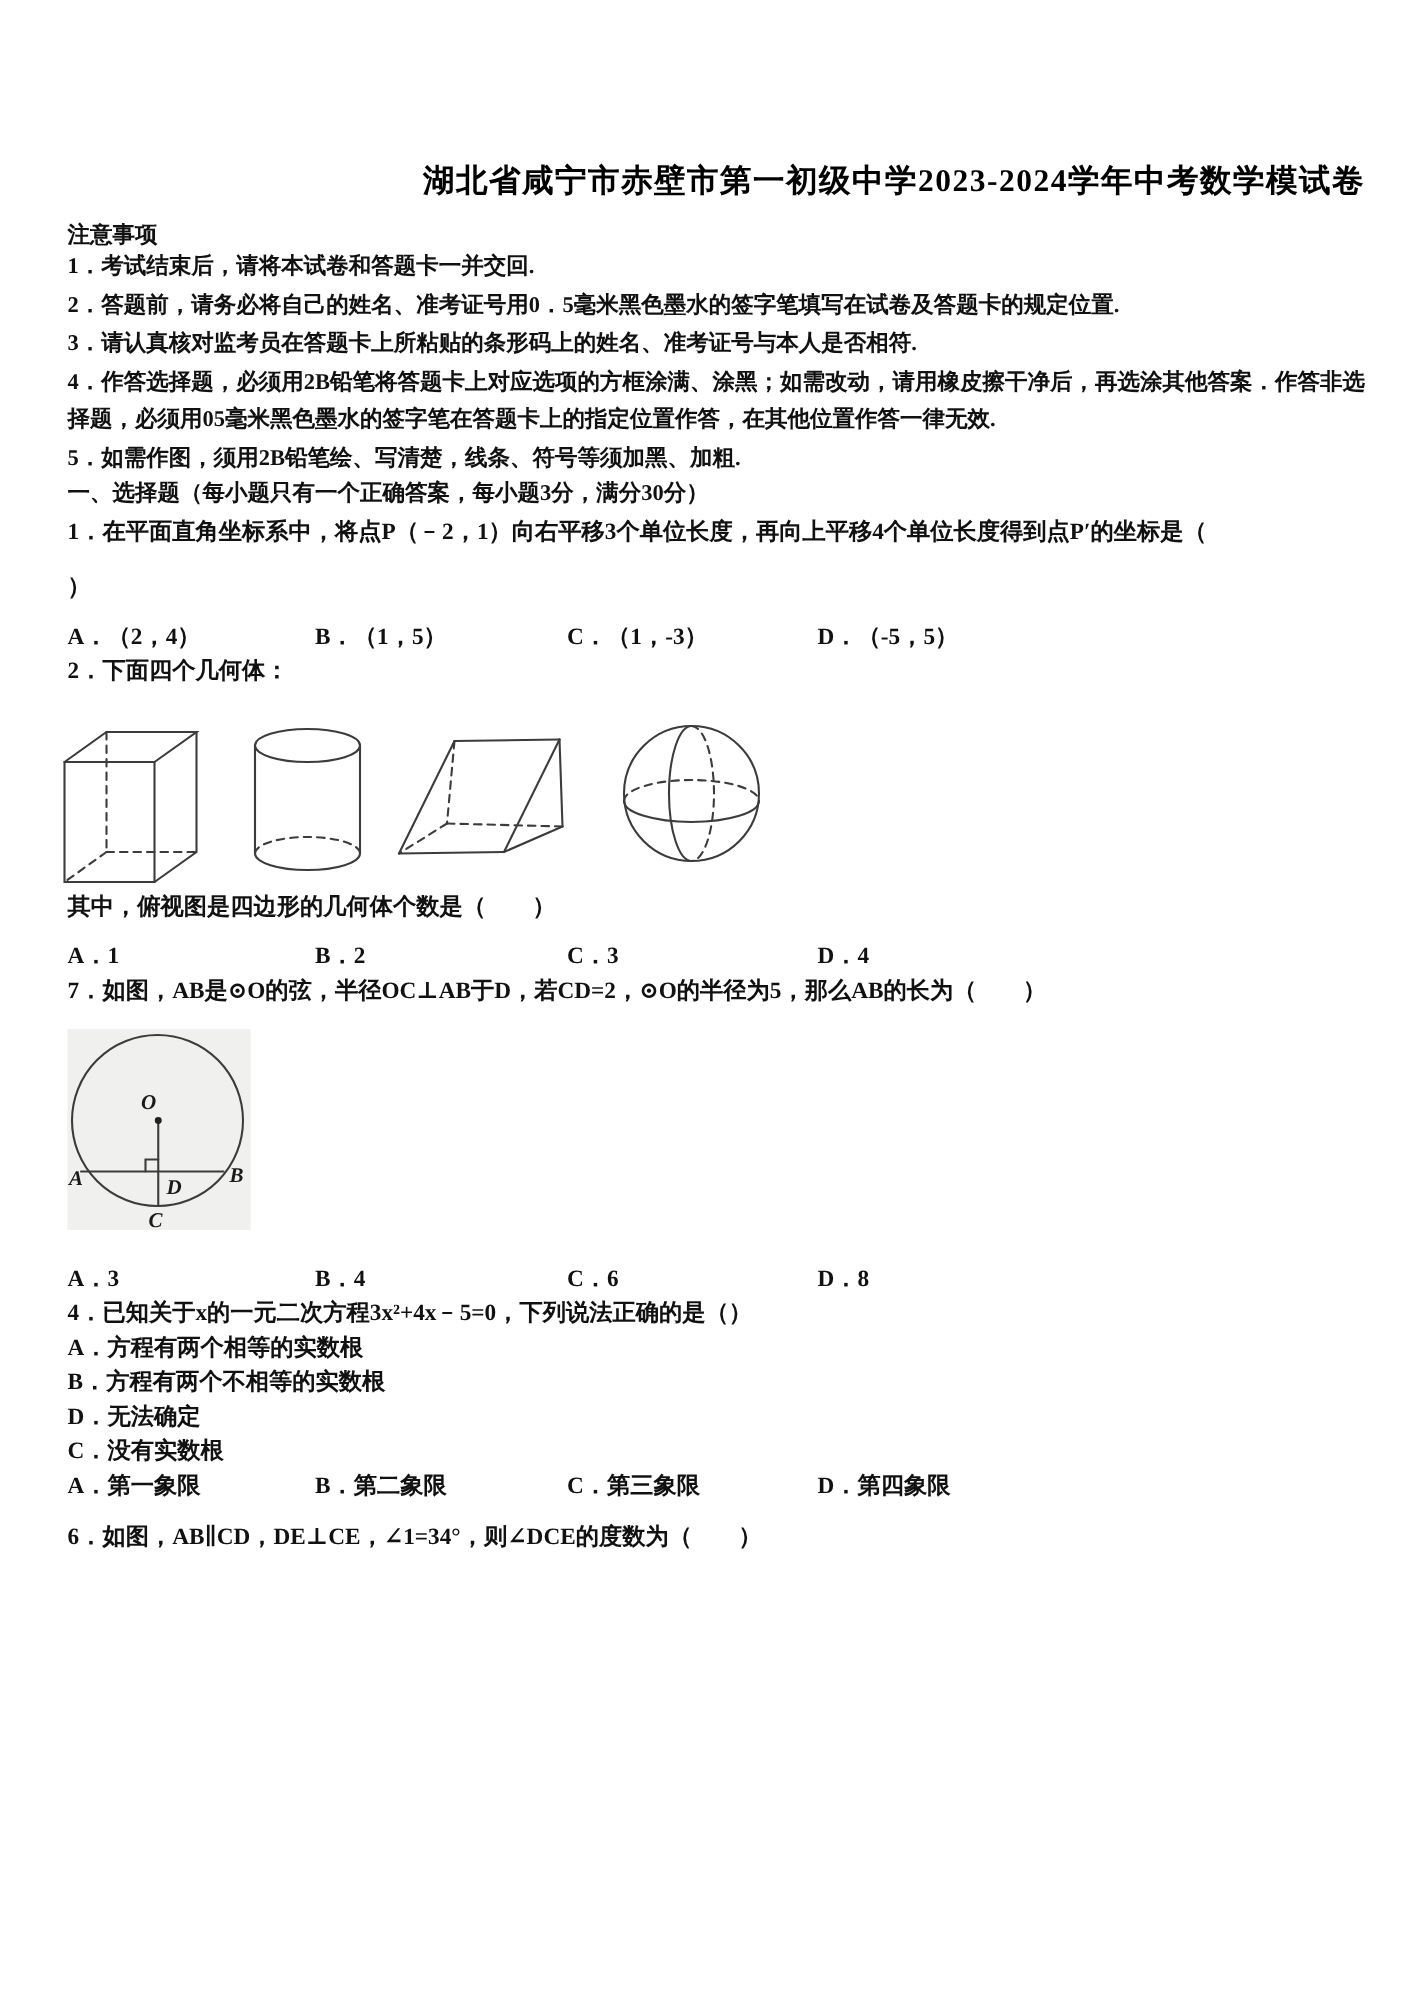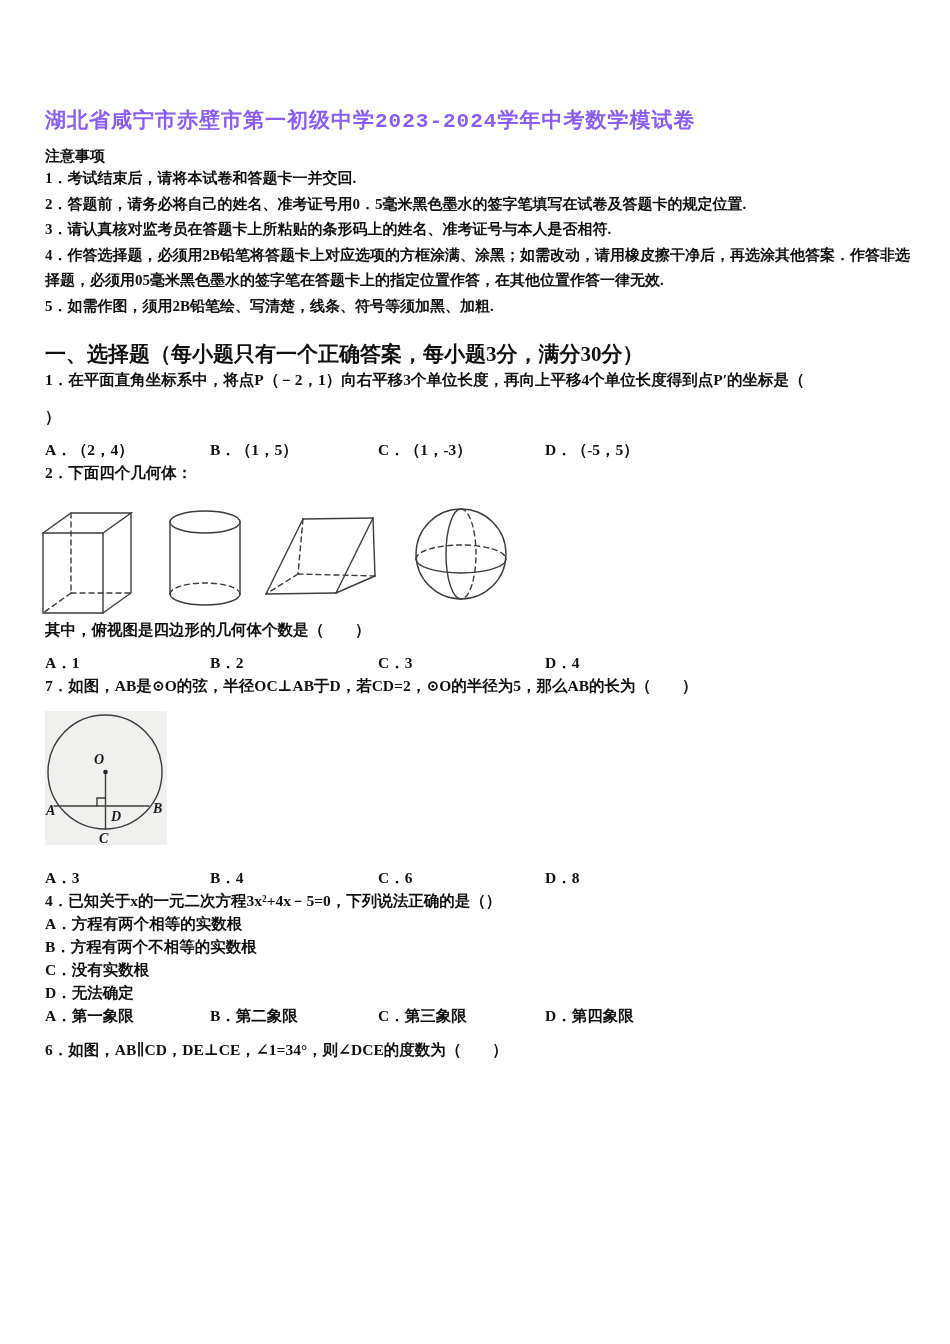--- a/index.html
+++ b/index.html
@@ -3,26 +3,26 @@
 <meta charset="utf-8">
 <style>
   html,body{margin:0;padding:0;background:#ffffff;}
   body{
     width:950px;height:1344px;overflow:hidden;color:#111;
     font-family:"Liberation Serif","DejaVu Serif",serif;
     -webkit-font-smoothing:antialiased;
   }
   .page{padding:106px 40px 0 45px;}
   .title{
-    text-align:left;font-size:21px;font-weight:700;letter-spacing:1px;
-    font-family:Liberation Mono, monospace;color:#8b5cf6;
+    text-align:right;font-size:21px;font-weight:700;letter-spacing:1px;
+    font-family:Liberation Serif, serif;color:#000000;
   }
   .notice-heading{margin-top:13px;font-size:15px;font-weight:700;}
   .notice-item{font-size:15px;line-height:25.5px;font-weight:600;}
-  .section-header{margin-top:25px;font-size:21px;font-weight:700;line-height:20px;}
+  .section-header{font-size:15px;font-weight:700;line-height:20px;}
   .stem{font-size:15.5px;font-weight:600;line-height:20px;}
   .opts{display:flex;font-size:15.5px;font-weight:600;line-height:20px;}
   .opt.c1{width:165px;}
   .opt.c2{width:168px;}
   .opt.c3{width:167px;}
   .opt.c4{flex:1;}
   .optline{font-size:15.5px;font-weight:600;line-height:20px;}
   .mt6{margin-top:6px;}  .mt13{margin-top:13px;} .mt14{margin-top:14px;}
   .mt15{margin-top:3px;} .mt17{margin-top:17px;} .mt23{margin-top:23px;}
   .solids-row{margin-top:24px;height:110px;display:flex;align-items:flex-start;}
@@ -132,22 +132,22 @@
   <div class="opts mt23">
     <div class="opt c1">A．3</div>
     <div class="opt c2">B．4</div>
     <div class="opt c3">C．6</div>
     <div class="opt c4">D．8</div>
   </div>
 
   <div class="stem mt15">4．已知关于x的一元二次方程3x²+4x﹣5=0，下列说法正确的是（）</div>
   <div class="optline mt15">A．方程有两个相等的实数根</div>
   <div class="optline mt15">B．方程有两个不相等的实数根</div>
+  <div class="optline mt15">D．无法确定</div>
   <div class="optline mt15">C．没有实数根</div>
-  <div class="optline mt15">D．无法确定</div>
 
   <div class="opts mt15">
     <div class="opt c1">A．第一象限</div>
     <div class="opt c2">B．第二象限</div>
     <div class="opt c3">C．第三象限</div>
     <div class="opt c4">D．第四象限</div>
   </div>
 
   <div class="stem mt14">6．如图，AB∥CD，DE⊥CE，∠1=34°，则∠DCE的度数为（　　）</div>
 

